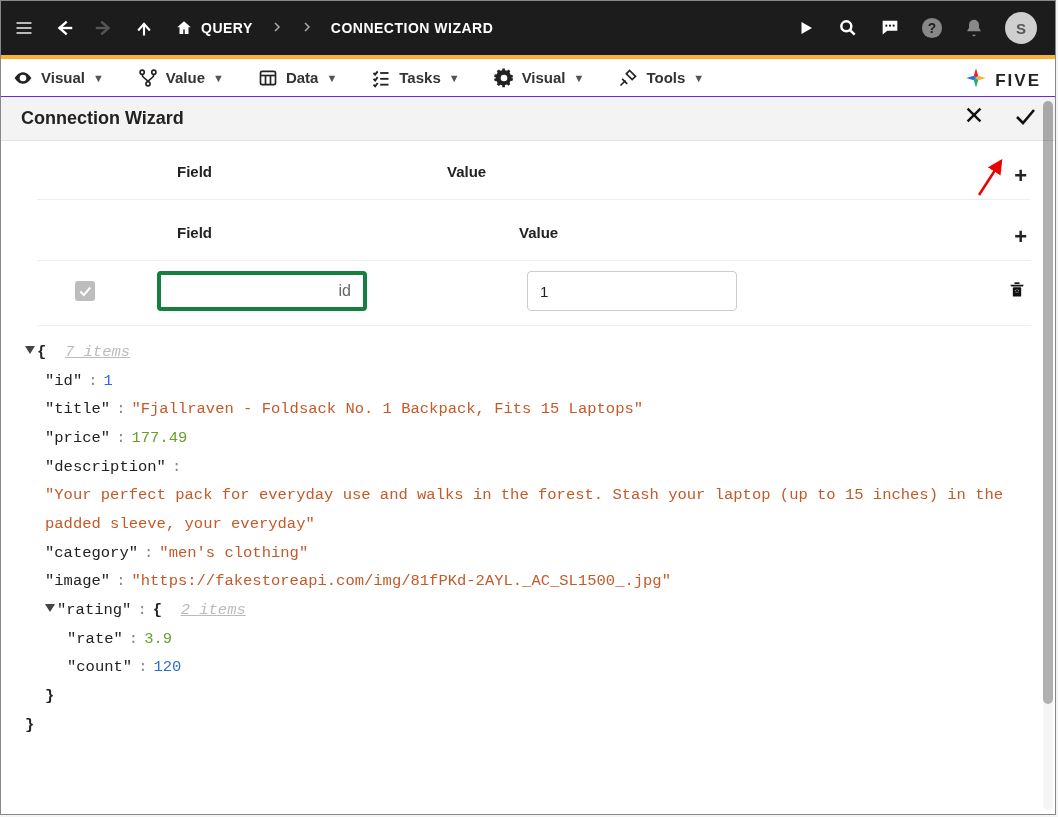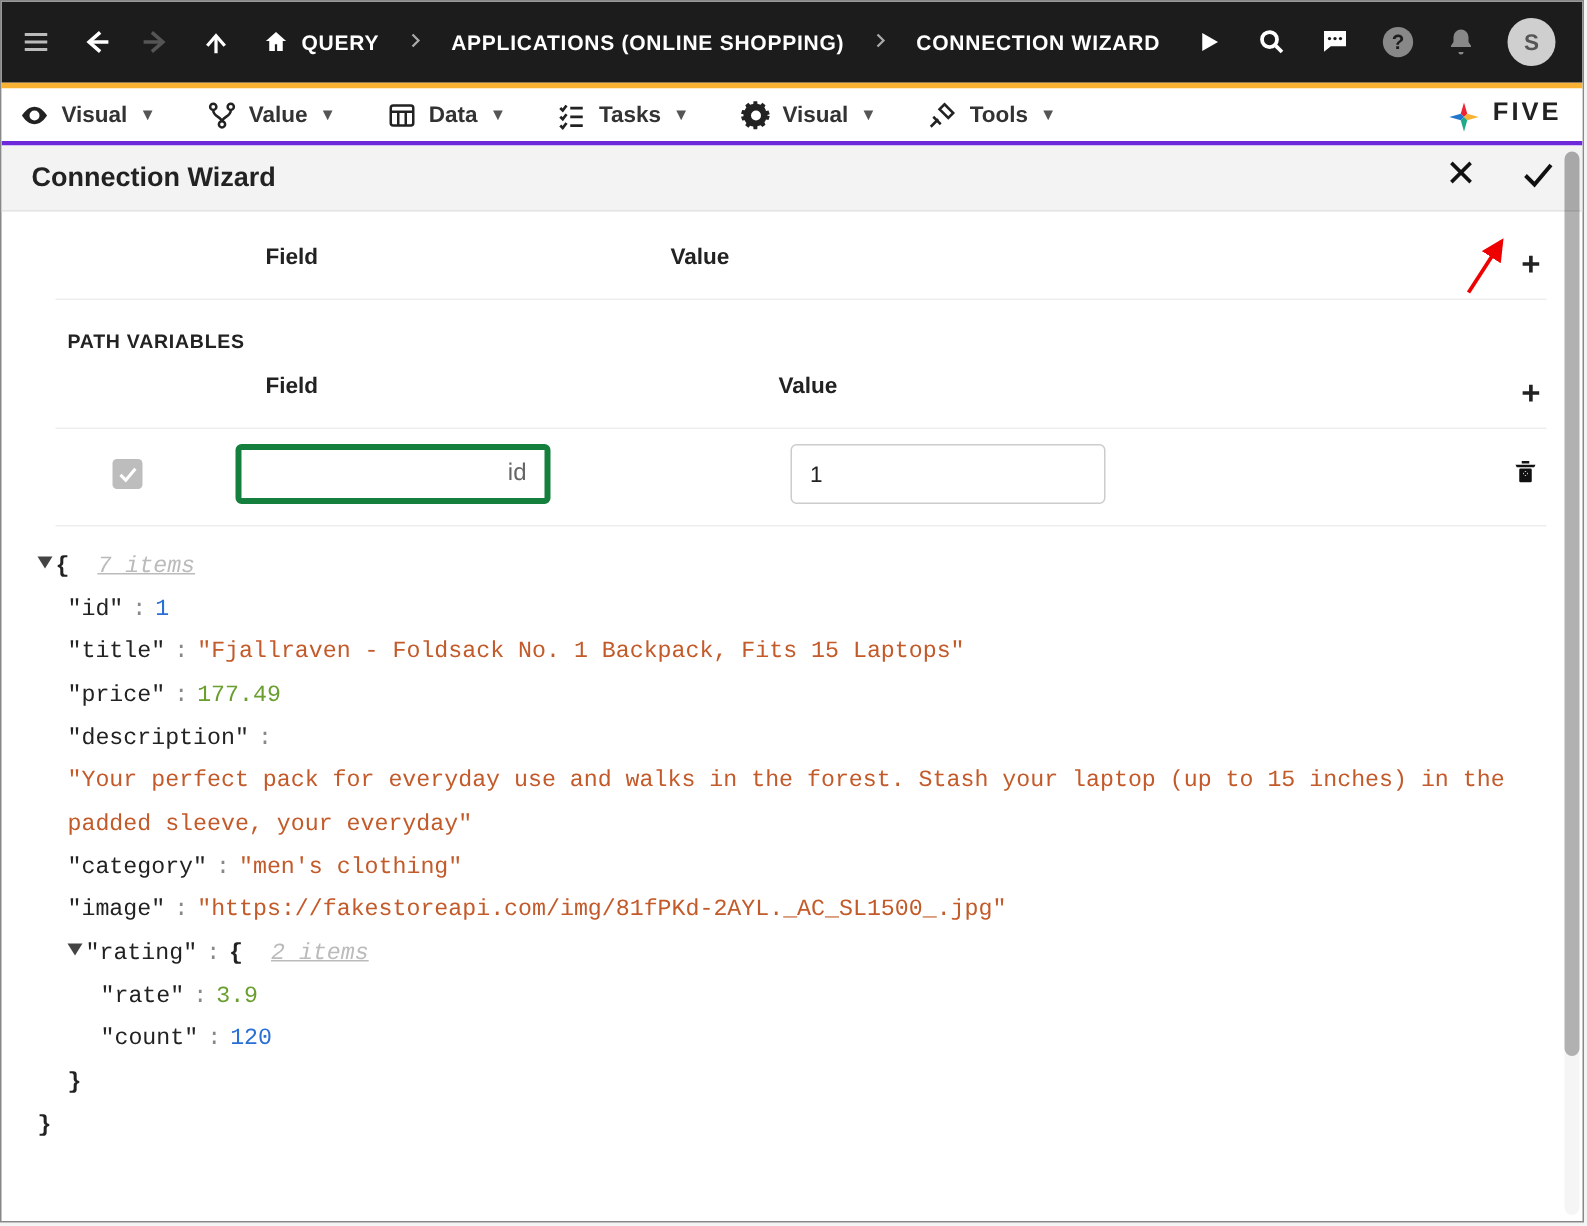--- a/index.html
+++ b/index.html
@@ -12,24 +12,24 @@
   .topbar .crumbs { display: flex; align-items: center; gap: 18px; margin-left: 20px; font-size: 14px; font-weight: 700; letter-spacing: .5px; }
   .topbar .crumb { display: flex; align-items: center; gap: 8px; }
   .topbar .right-icons { position: absolute; right: 18px; display: flex; align-items: center; gap: 20px; }
   .icon-btn { width: 22px; height: 22px; display: inline-flex; align-items: center; justify-content: center; cursor: pointer; color: #eee; }
   .icon-btn.disabled { color: #666; cursor: default; }
   .chevron { color: #aaa; }
   .avatar { width: 32px; height: 32px; border-radius: 50%; background: #cfcfcf; color: #555; display: flex; align-items: center; justify-content: center; font-weight: 600; font-size: 15px; }
   .orange-line { height: 4px; background: #f9b233; }
 
   
-  .toolbar2 { height: 38px; background: #fff; display: flex; align-items: center; padding: 0 12px; gap: 34px; border-bottom: 3px solid #6d28d9; position: relative; }
+  .toolbar2 { height: 38px; background: #fff; display: flex; align-items: center; padding: 0 12px; gap: 34px; border-bottom: 1px solid #6d28d9; position: relative; }
   .tool { display: flex; align-items: center; gap: 8px; font-size: 15px; font-weight: 700; color: #333; cursor: pointer; }
   .tool .tri { font-size: 11px; color: #555; }
-  .brand { position: absolute; right: 14px; top: 6px; display: flex; align-items: flex-start; gap: 6px; }
+  .brand { position: absolute; right: 14px; top: 6px; display: flex; align-items: flex-end; gap: 6px; }
   .brand-text { font-family: Arial, sans-serif; font-weight: 700; letter-spacing: 2px; font-size: 17px; color: #222; }
 
   
   .titlebar { height: 44px; background: #f3f3f3; border-bottom: 1px solid #e4e4e4; display: flex; align-items: center; padding: 0 20px; font-size: 18px; font-weight: 700; color: #222; position: relative; }
   .titlebar .actions { position: absolute; right: 18px; display: flex; gap: 28px; }
   .titlebar .act { cursor: pointer; color: #222; }
 
   
   .content { padding: 14px 24px 10px 36px; overflow-y: auto; height: calc(815px - 54px - 4px - 38px - 44px); }
   .section-label { font-size: 13px; font-weight: 700; letter-spacing: .5px; color: #222; margin: 4px 8px 6px; }
@@ -109,23 +109,20 @@
         <svg width="18" height="18" viewBox="0 0 24 24" fill="#fff">
             <path d="M12 3l9 8h-3v9h-5v-6h-2v6H6v-9H3z"></path>
           </svg>
         <span>QUERY</span>
       </span>
       <span class="chevron">
         <svg width="12" height="12" viewBox="0 0 24 24" fill="none" stroke="#aaa" stroke-width="3">
             <polyline points="8 4 16 12 8 20"></polyline>
           </svg>
       </span>
-      <span class="crumb">
-        <span>APPLICATIONS (ONLINE SHOPPING)</span>
-      </span>
       <span class="chevron">
         <svg width="12" height="12" viewBox="0 0 24 24" fill="none" stroke="#aaa" stroke-width="3">
             <polyline points="8 4 16 12 8 20"></polyline>
           </svg>
       </span>
       <span class="crumb">
         <span>CONNECTION WIZARD</span>
       </span>
     </div>
     <div class="right-icons">
@@ -265,21 +262,20 @@
     <div class="tbl">
       <div class="thead">
         <div class="col-field">Field</div>
         <div class="col-value">Value</div>
         <div class="col-act"><span class="addbtn">+</span></div>
       </div>
     </div>
 
     <div class="spacer"></div>
 
-    <div class="section-label">PATH VARIABLES</div>
     <div class="tbl">
       <div class="thead thead2">
         <div class="col-field">Field</div>
         <div class="col-value">Value</div>
         <div class="col-act"><span class="addbtn">+</span></div>
       </div>
       <div class="trow">
         <div class="chk">
           <div class="chkbox">
             <svg width="14" height="14" viewBox="0 0 24 24" fill="none" stroke="#fff" stroke-width="3.5">

